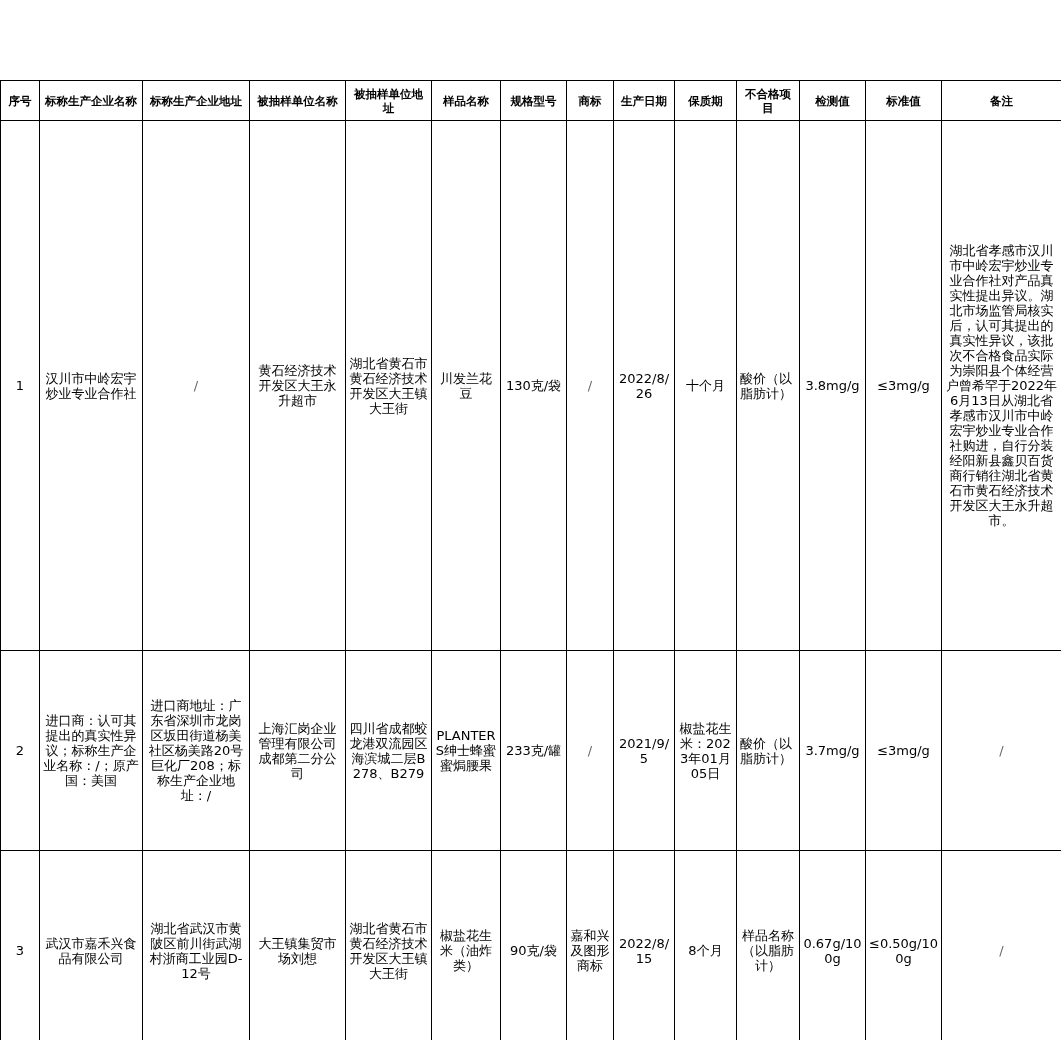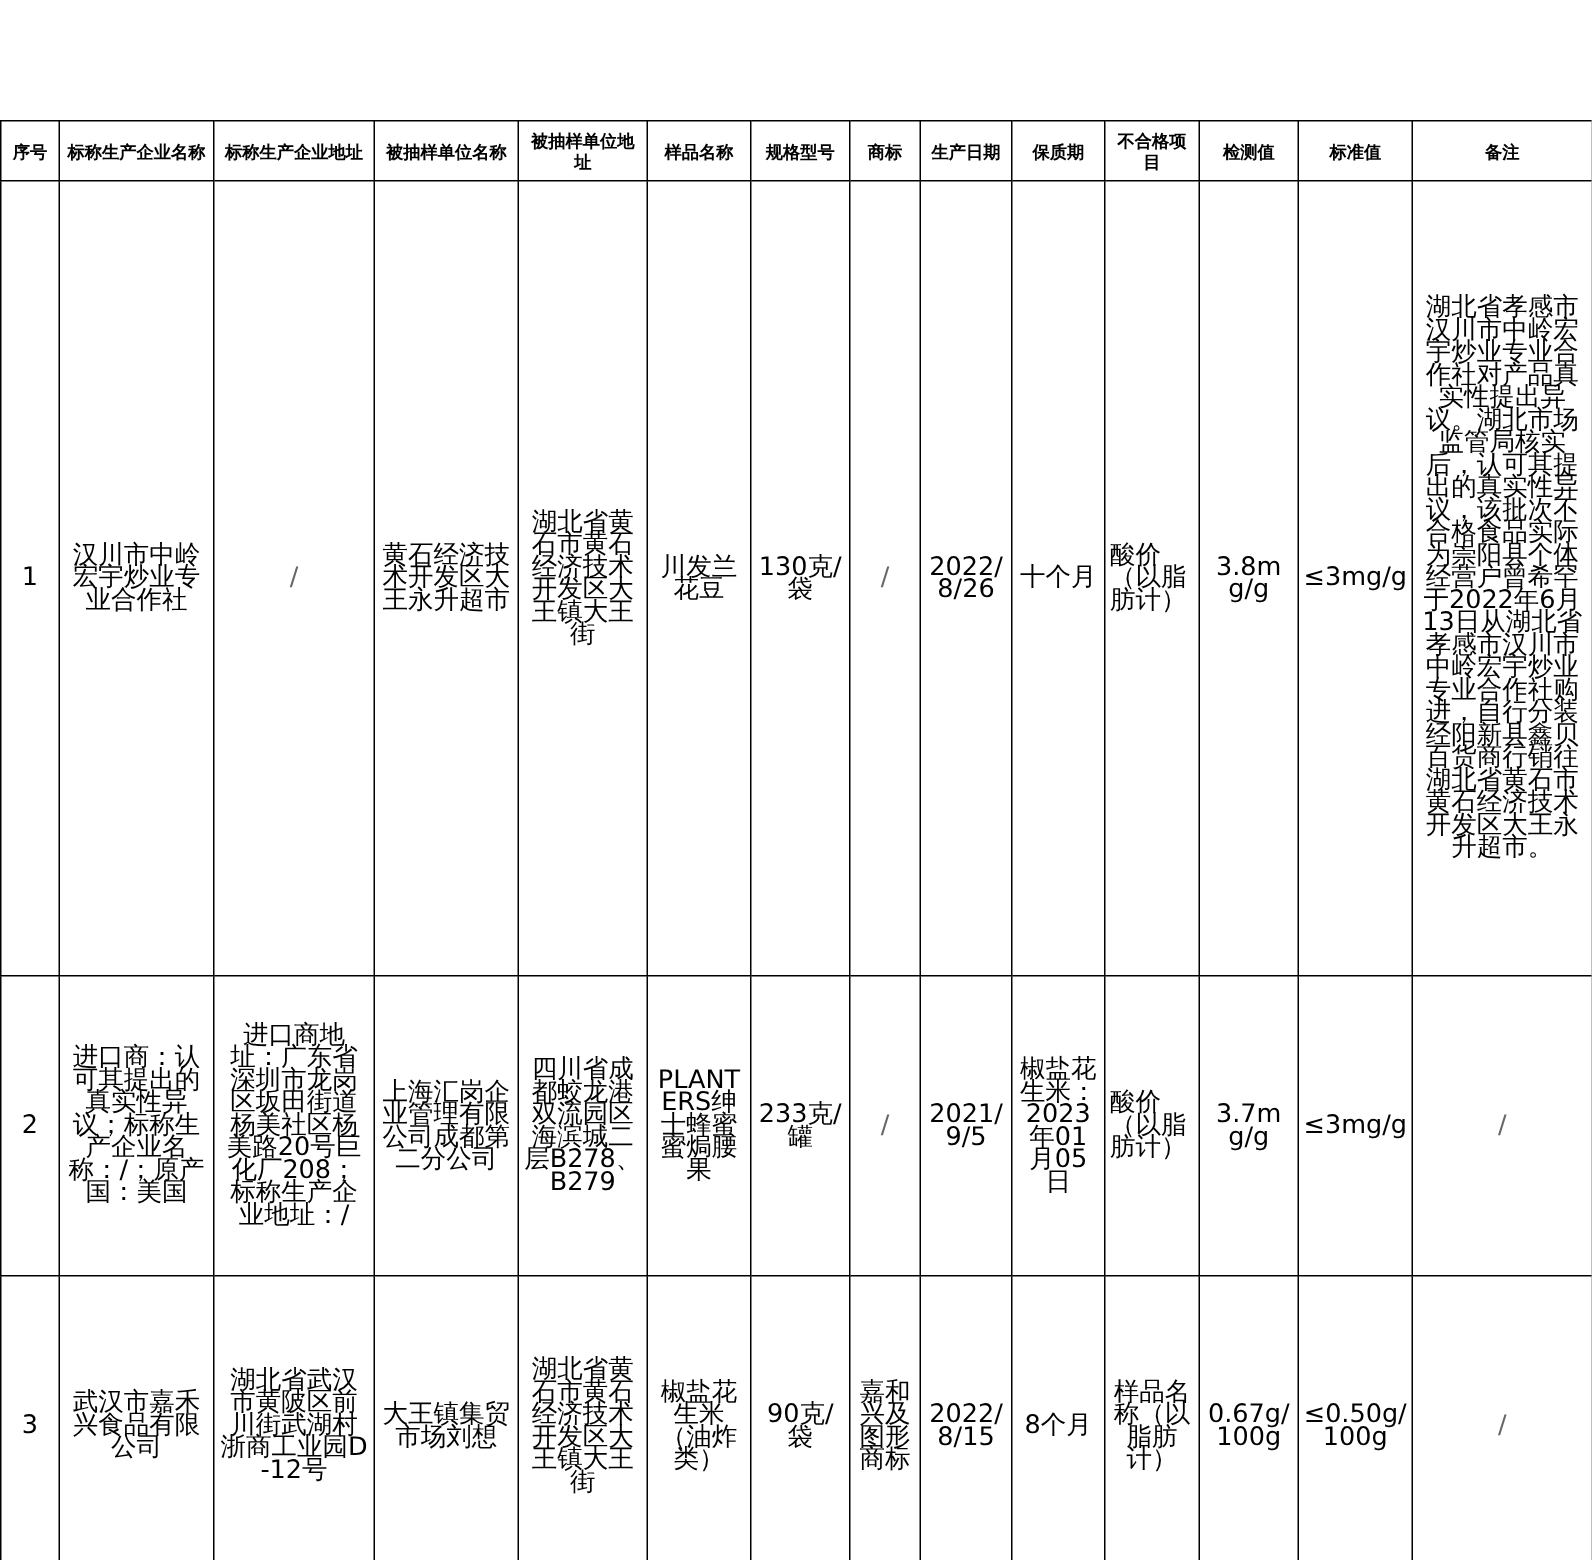--- a/index.html
+++ b/index.html
@@ -13,21 +13,21 @@
       color: #111;
     }
     table.grid {
       position: absolute; left: 0; top: 80px;
       border-collapse: collapse; table-layout: fixed; width: 1061px;
     }
     table.grid th, table.grid td {
       border: 1.5px solid #000;
       text-align: center; vertical-align: middle;
       padding: 0 3px; overflow: hidden;
-      font-size: 17px; line-height: 15px;
+      font-size: 13px; line-height: 15px;
       word-break: break-all;
     }
     table.grid th {
       font-weight: bold; font-size: 11.5px; line-height: 14px; height: 39px;
     }
     table.grid td { font-family: "DejaVu Sans", sans-serif; }
     .serif { font-family: "DejaVu Serif", serif; }
     .row1 td { height: 529px; }
     .row2 td { height: 199px; }
     .row3 td { height: 199px; }

